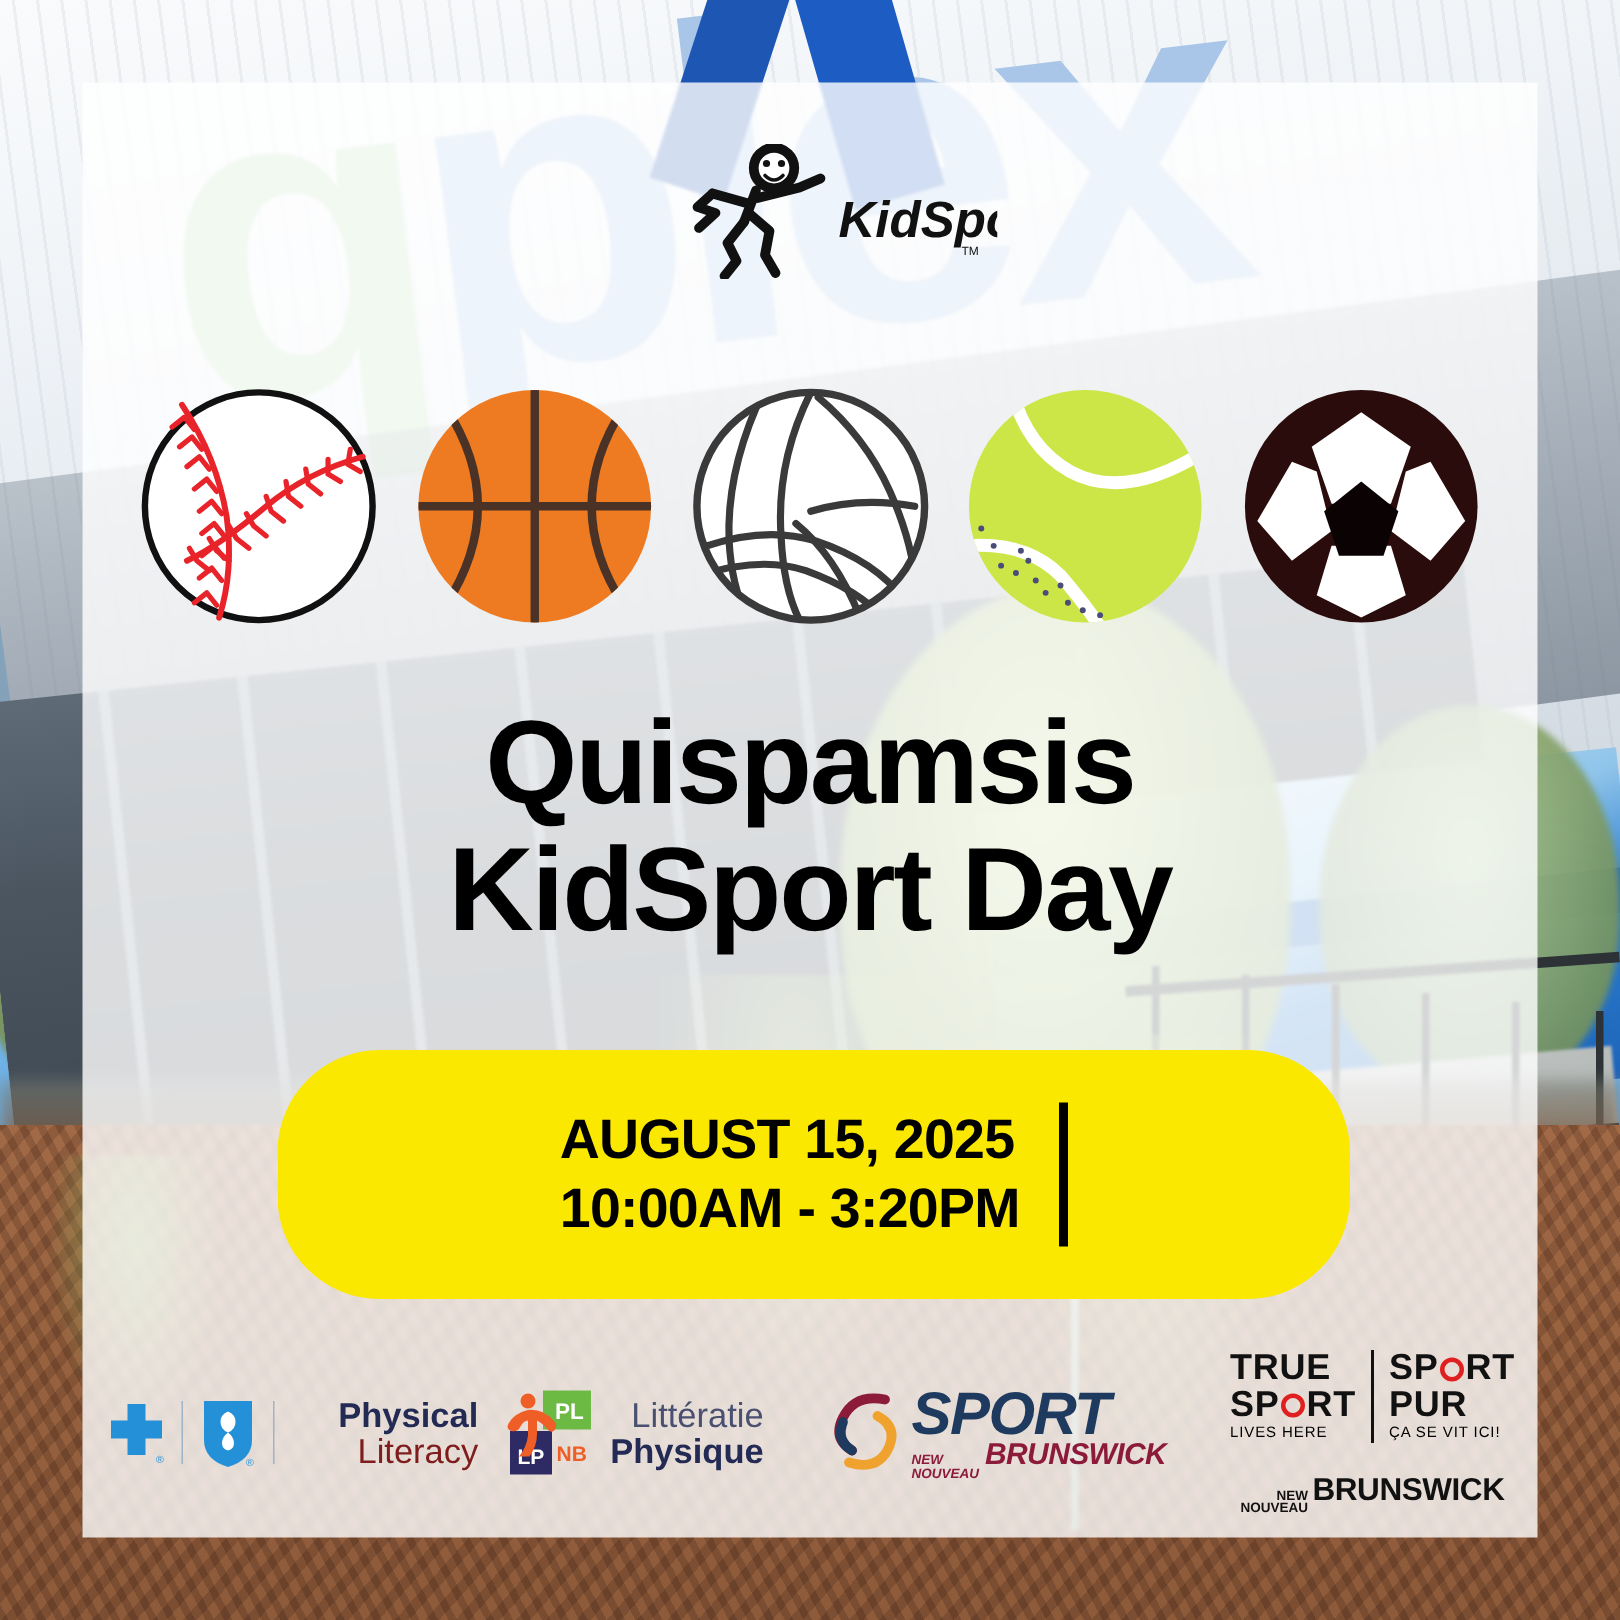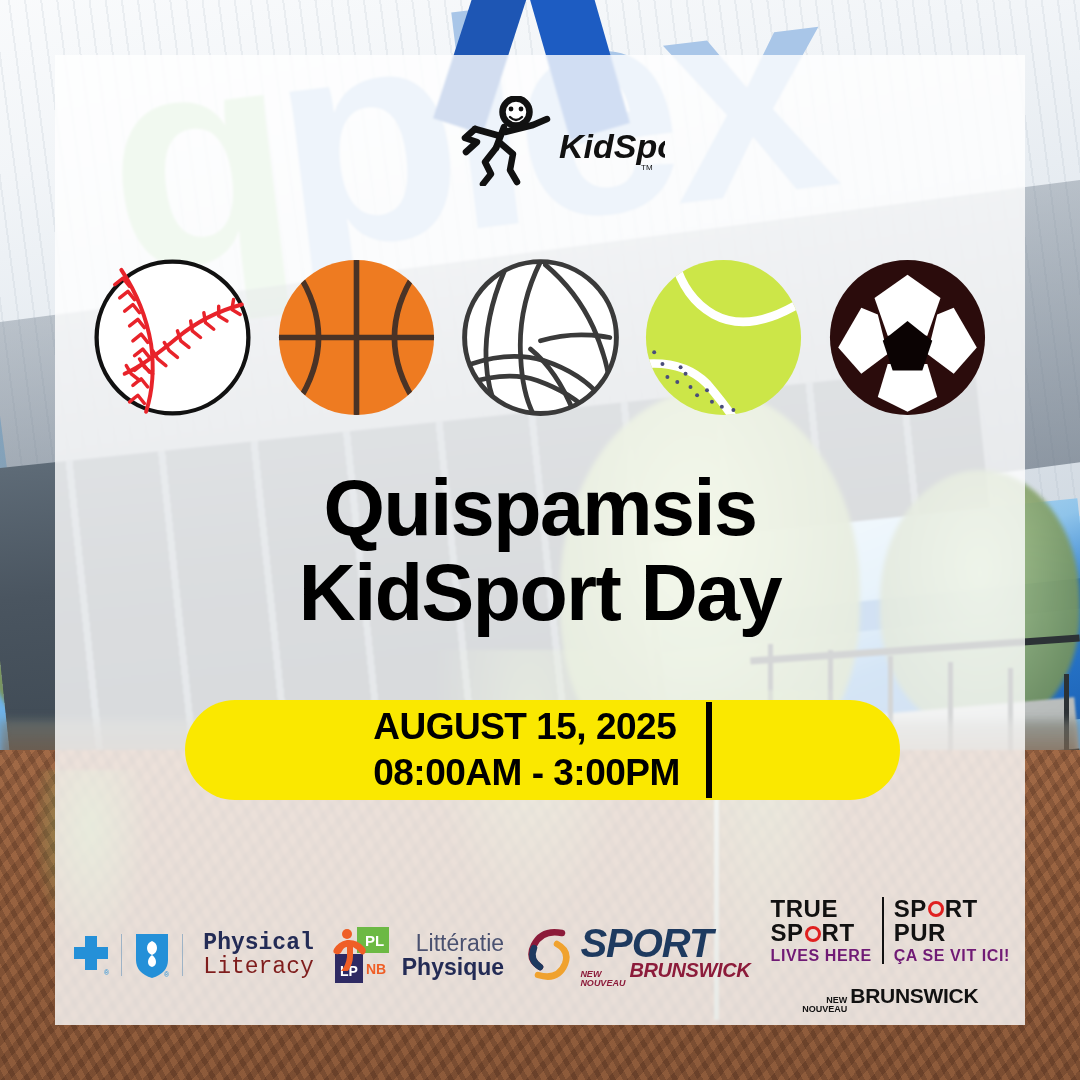--- a/index.html
+++ b/index.html
@@ -126,21 +126,21 @@
   #event-title {
     position:absolute; left:55px; top:466px; width:970px;
     text-align:center; color:#000;
     font-size:79px; font-weight:700; line-height:1.07;
     letter-spacing:-1.5px;
   }
   #event-title .line { display:block; }
 
   
   #info-banner {
-    position:absolute; left:185px; top:700px; width:715px; height:100px;
+    position:absolute; left:185px; top:700px; width:715px; height:166px;
     background:#FAE800; border-radius:68px;
     display:flex; align-items:center; justify-content:center; gap:0;
   }
   .info-col { display:flex; flex-direction:column; justify-content:center; }
   .info-col.left { align-items:flex-start; padding-right:26px; }
   .info-col.right { align-items:flex-start; padding-left:28px; }
   .info-line {
     color:#000; font-size:37px; font-weight:700; line-height:1.25;
     letter-spacing:-.5px; white-space:nowrap;
   }
@@ -153,21 +153,21 @@
   }
   .sponsor { flex:0 0 auto; display:flex; align-items:center; }
 
   
   #sponsor-medavie { gap:9px; }
   .mv-sep { width:1px; height:42px; background:#9EB3C6; }
   .mv-word { color:#1C3F74; font-size:31px; font-weight:400; letter-spacing:2.2px; }
 
   
   #sponsor-physlit { gap:7px; }
-  .pl-en { line-height:1.05;font-family:Liberation Mono, monospace; }
+  .pl-en { text-align:right; line-height:1.05; }
   .pl-en .b { color:#232B55; font-size:23px; font-weight:700; }
   .pl-en .n { color:#7f1d1d; font-size:23px; font-weight:400; }
   .pl-fr { text-align:right; line-height:1.05; }
   .pl-fr .n { color:#4A5170; font-size:23px; font-weight:400; }
   .pl-fr .b { color:#232B55; font-size:23px; font-weight:700; }
 
   
   #sponsor-sportnb { gap:4px; }
   .snb-text { display:flex; flex-direction:column; line-height:1; }
   .snb-sport { color:#1E3A5F; font-size:40px; font-weight:700; font-style:italic; letter-spacing:-1px; }
@@ -177,21 +177,21 @@
   .snb-bruns { color:#8C1B3A; font-size:20px; font-weight:700; font-style:italic; letter-spacing:-.4px; }
 
   
   #sponsor-truesport { flex-direction:column; align-items:center; gap:20px; }
   .ts-top { display:flex; align-items:stretch; gap:10px; }
   .ts-sep { width:2px; background:#111; }
   .ts-col { display:flex; flex-direction:column; line-height:1.02; }
   .ts-col.en { align-items:flex-start; }
   .ts-col.fr { align-items:flex-start; }
   .ts-big { color:#111; font-size:24px; font-weight:700; letter-spacing:.5px; display:flex; align-items:center; }
-  .ts-small { color:#701a75; font-size:16px; font-weight:700; letter-spacing:.6px; margin-top:2px; }
+  .ts-small { color:#000000; font-size:10px; font-weight:400; letter-spacing:.6px; margin-top:2px; }
   .ts-o { display:inline-block; width:16px; height:16px; border:3.5px solid #E02020; border-radius:50%; margin:0 1px; }
   .ts-bottom { display:flex; align-items:baseline; gap:3px; }
   .ts-nn { display:flex; flex-direction:column; line-height:.95; text-align:right; }
   .ts-nn span { color:#111; font-size:9px; font-weight:700; }
   .ts-bruns { color:#111; font-size:21px; font-weight:700; letter-spacing:-.3px; }
 </style>
 </head>
 <body>
 
 <div id="photo-bg">
@@ -342,21 +342,21 @@
 </div>
 
 <div id="event-title">
   <span class="line">Quispamsis</span>
   <span class="line">KidSport Day</span>
 </div>
 
 <div id="info-banner">
   <div class="info-col left">
     <span class="info-line">AUGUST 15, 2025</span>
-    <span class="info-line">08:00AM - 3:00PM</span>
+    <span class="info-line">10:00AM - 3:20PM</span>
   </div>
   <div id="banner-divider"></div>
 </div>
 
 <div id="sponsor-row">
 
   <div class="sponsor" id="sponsor-medavie">
     <svg width="42" height="46" viewBox="0 0 42 46">
       <path d="M15 4 h12 v11 h11 v12 h-11 v11 h-12 v-11 h-11 v-12 h11 z" fill="#2490D8"></path>
       <text x="34" y="43" font-family="'Liberation Sans',sans-serif" font-size="7" fill="#2490D8">®</text>

